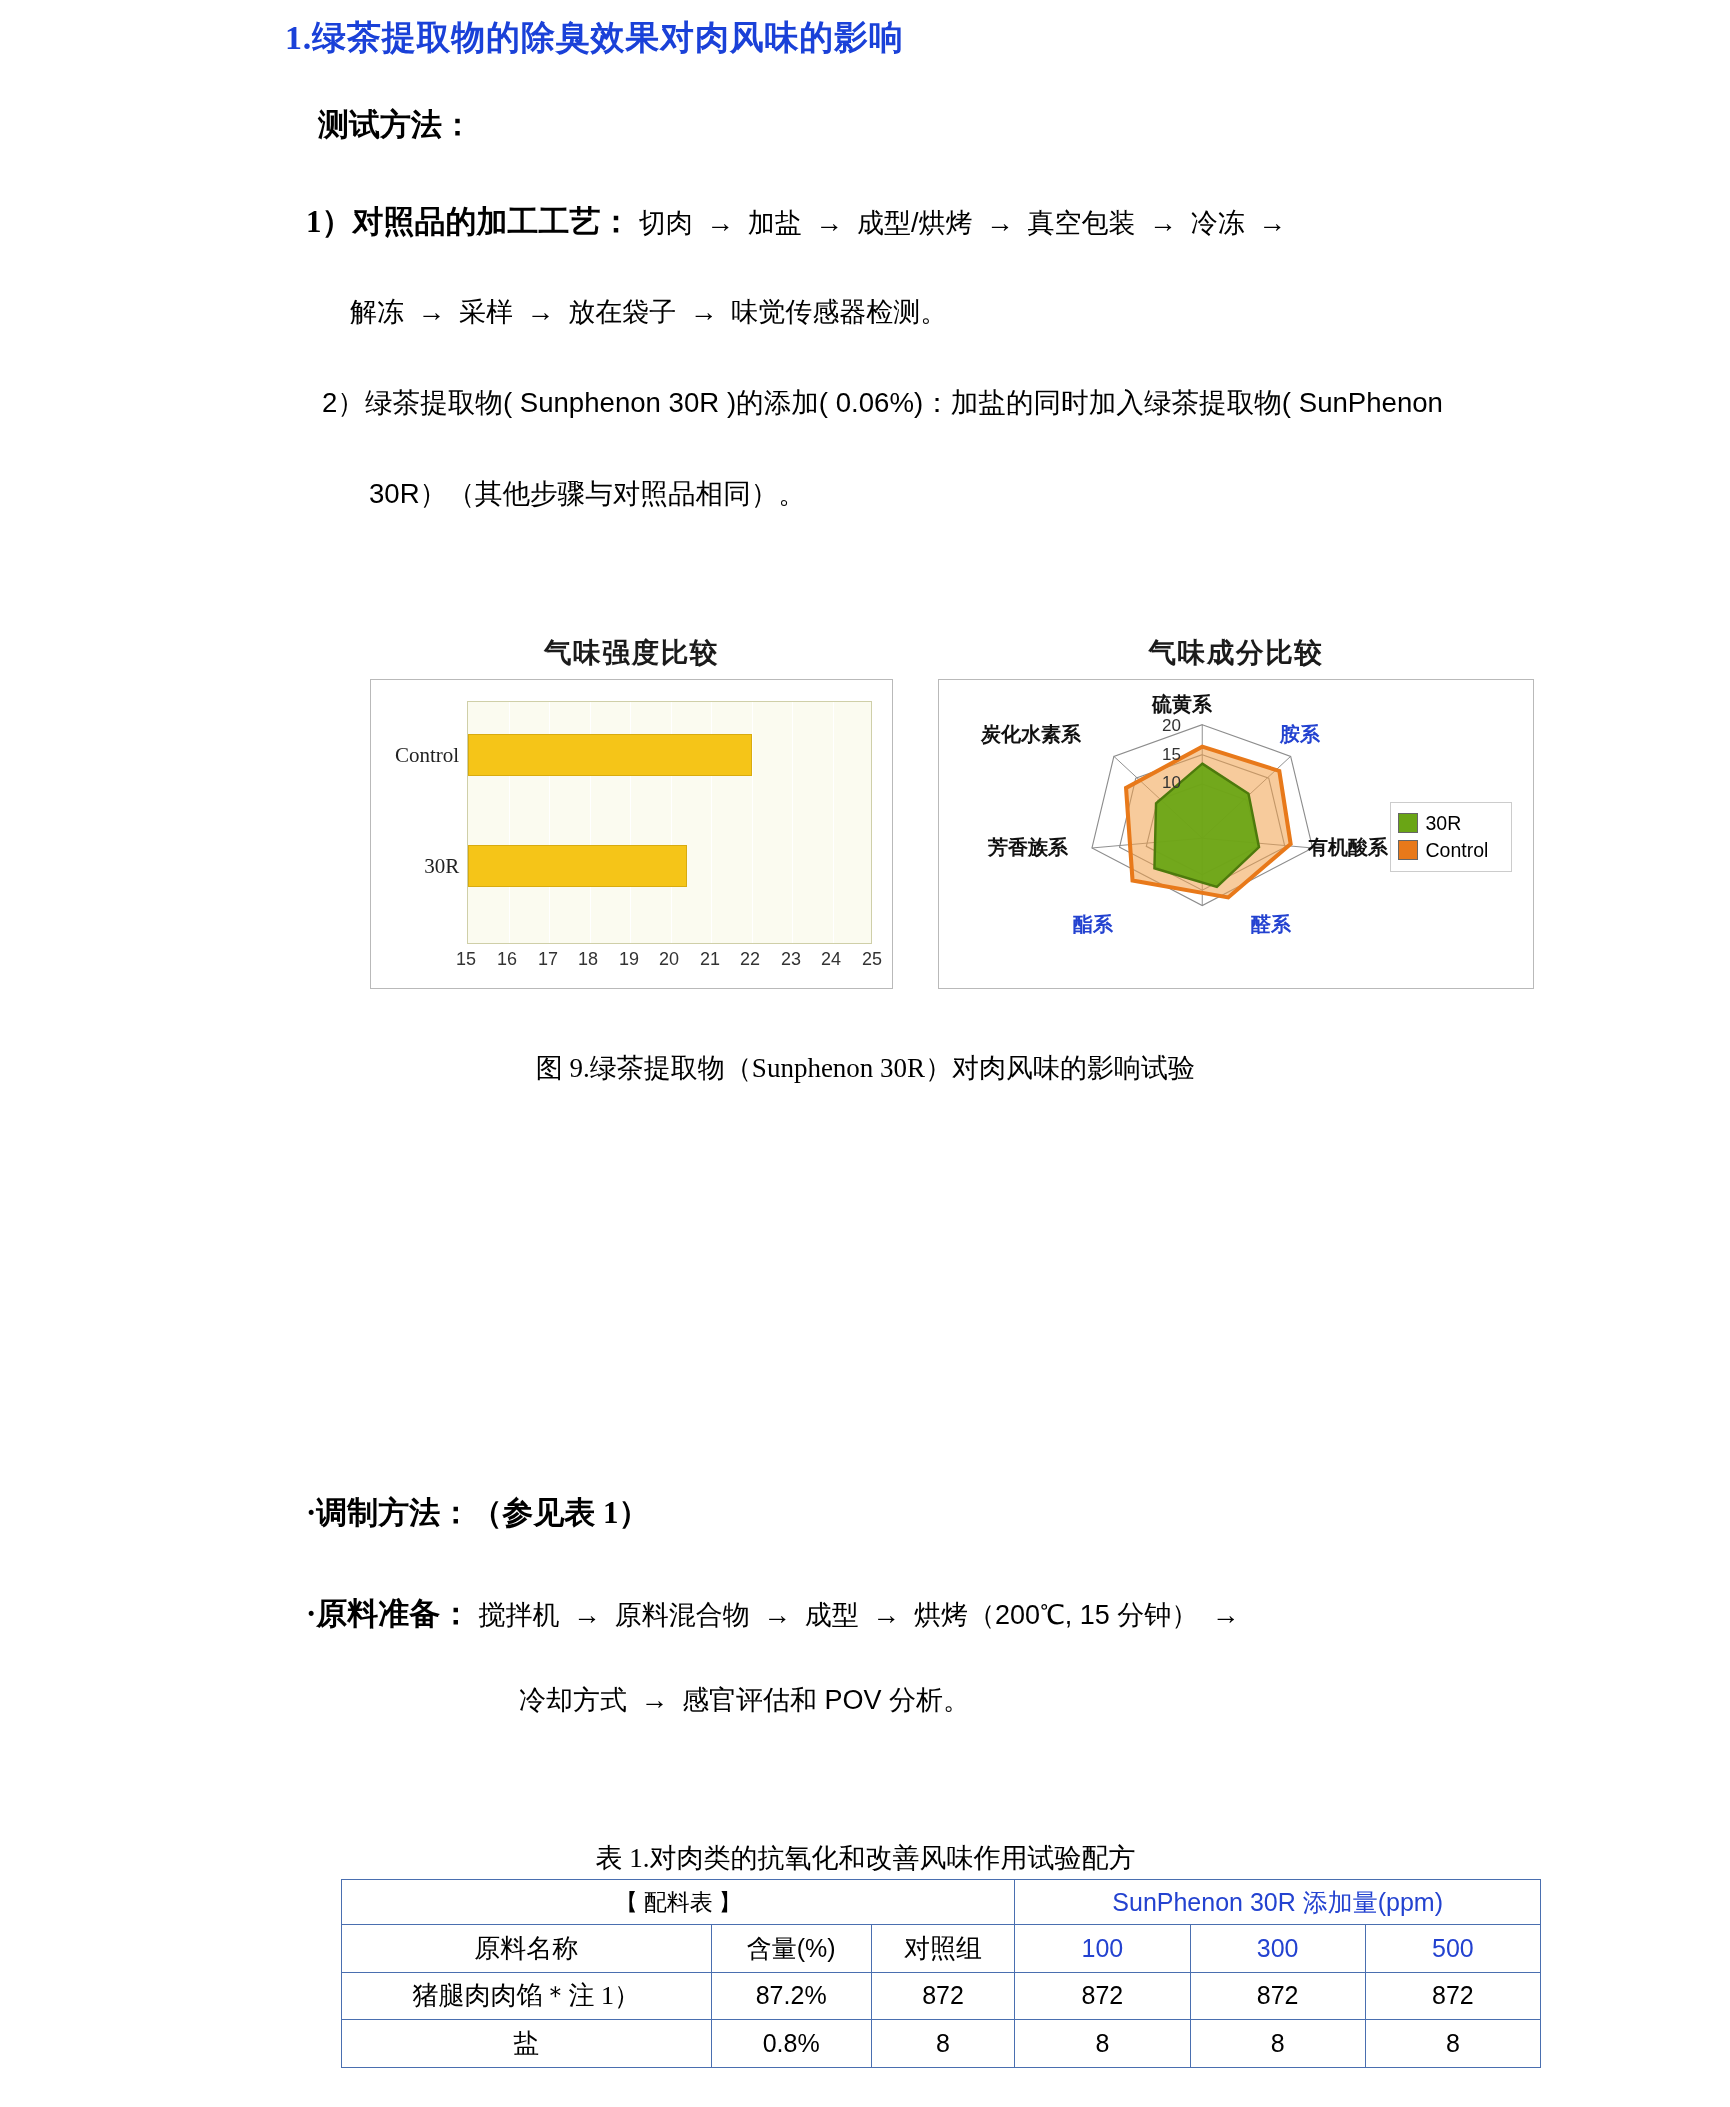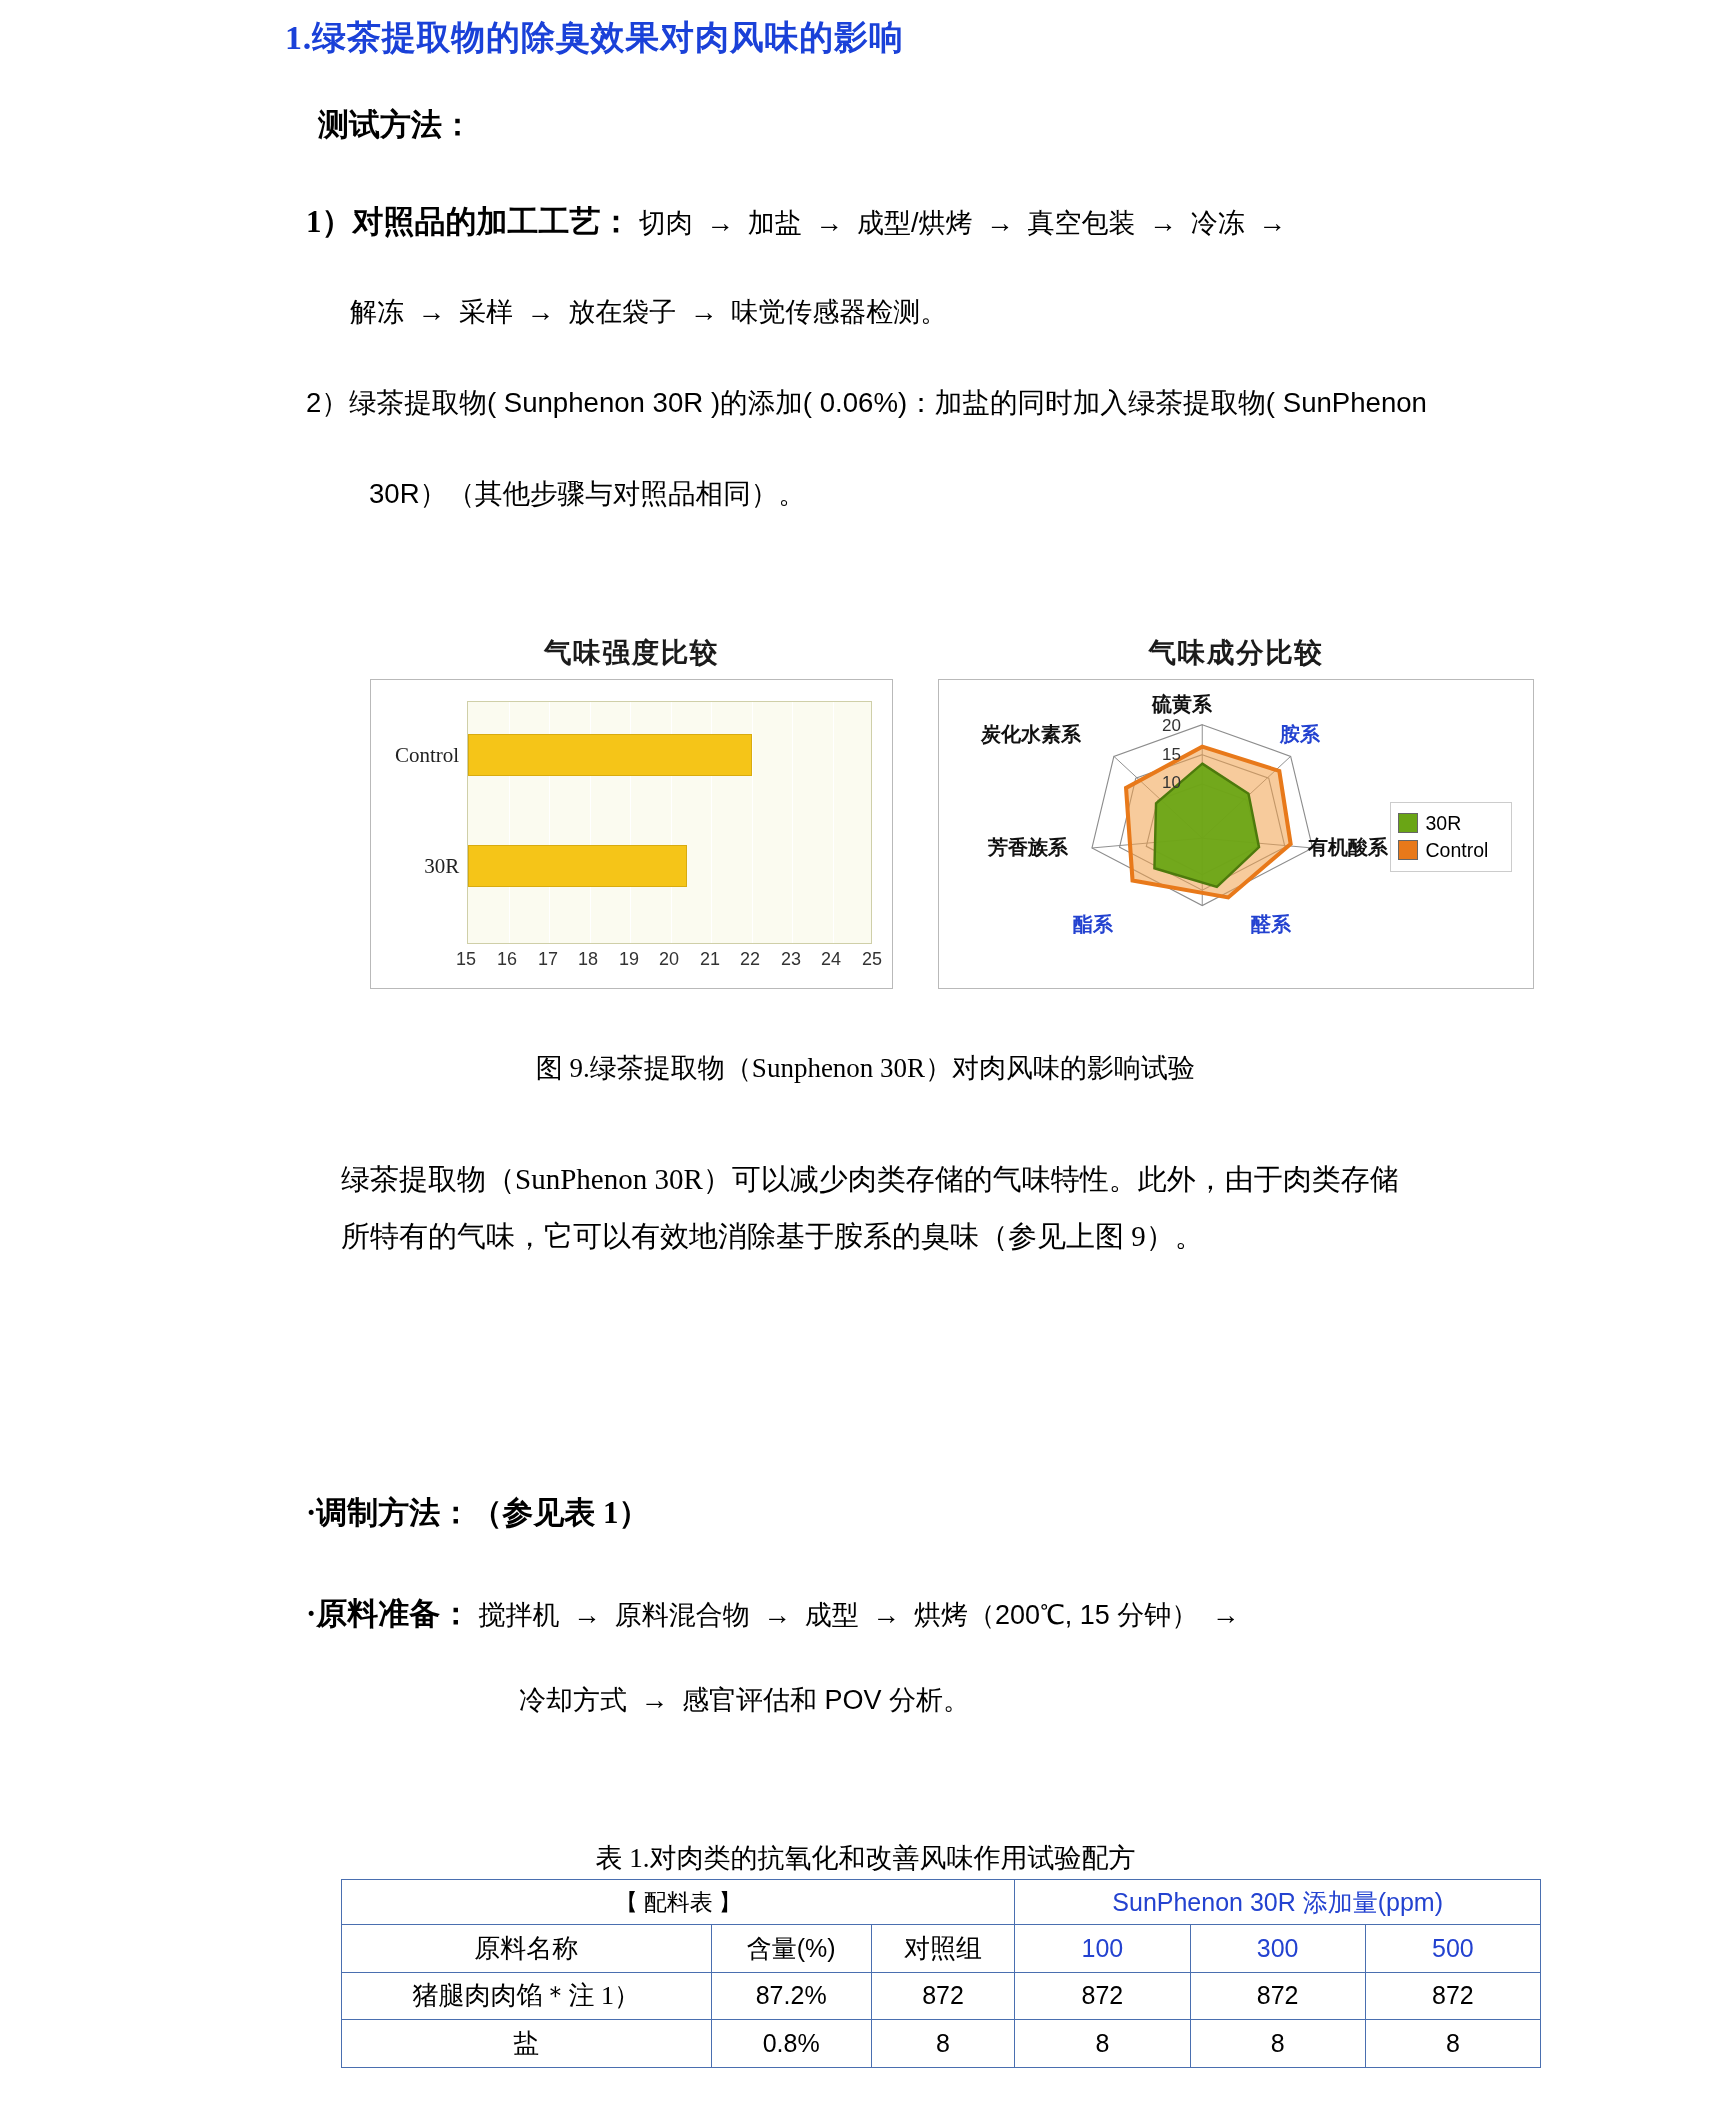--- a/index.html
+++ b/index.html
@@ -41,21 +41,21 @@
   .mono-ish {
     font-family: "Liberation Sans", sans-serif;
     font-size: 27px;
   }
 
   
   #h1 { position: absolute; left: 285px; top: 14.6px; }
   #test-method { position: absolute; left: 318px; top: 104px; }
   #item1 { position: absolute; left: 306px; top: 193px; width: 1378px; }
   #item1b { position: absolute; left: 350px; top: 284px; width: 1338px; }
-  #item2 { position: absolute; left: 306px; top: 375px; width: 1395px; }
+  #item2 { position: absolute; left: 322px; top: 375px; width: 1395px; }
   #item2b { position: absolute; left: 369px; top: 466px; width: 1338px; }
   .arrow { padding: 0 6.5px; font-size: 27.6px; }
 
   
   #figure-wrap {
     position: absolute;
     left: 370px;
     top: 634px;
     width: 1184px;
     height: 422px;
@@ -339,24 +339,20 @@
         <div class="legend-row">
           <span class="swatch sw-orange"></span>
           <span>Control</span>
         </div>
       </div>
     </div>
   </div>
 
   <div id="fig-caption">图 9.绿茶提取物（Sunphenon 30R）对肉风味的影响试验</div>
 
-  <div id="para1">
-    <div>绿茶提取物（SunPhenon 30R）可以减少肉类存储的气味特性。此外，由于肉类存储</div>
-    <div>所特有的气味，它可以有效地消除基于胺系的臭味（参见上图 9）。</div>
-  </div>
 
 
   <div id="b1" class="sub-bold">
     <span>·调制方法：（参见表 1）</span>
   </div>
 
   <div id="b2" class="body-line">
     <span class="sub-bold">·原料准备：</span>
     <span class="mono-ish">搅拌机</span>
     <span class="arrow">→</span>

